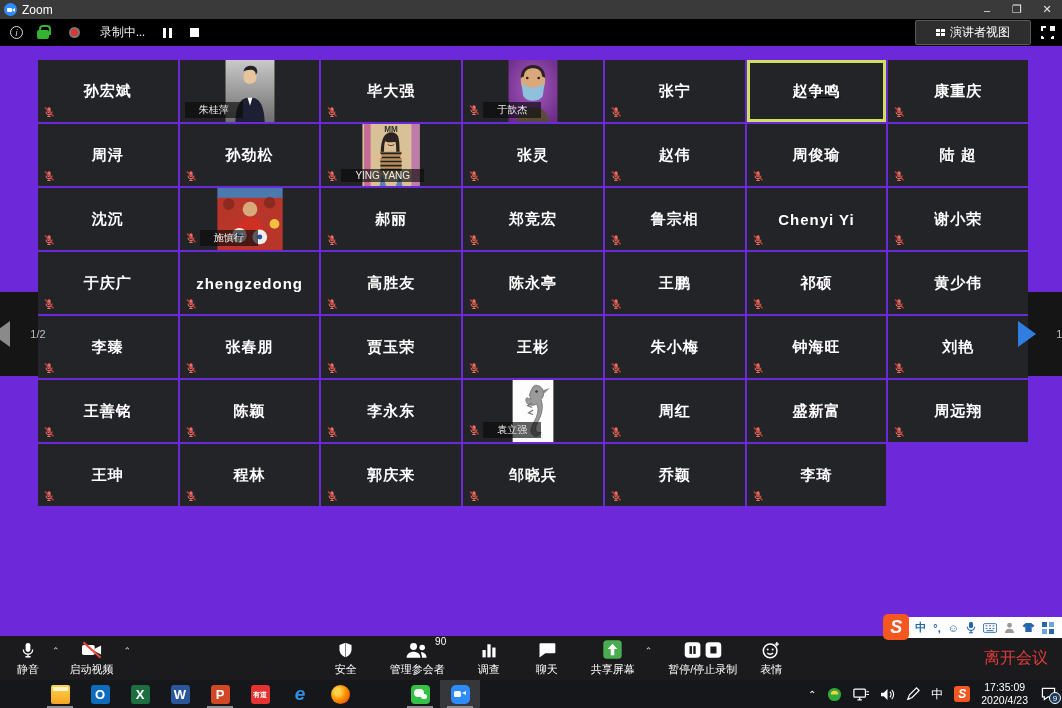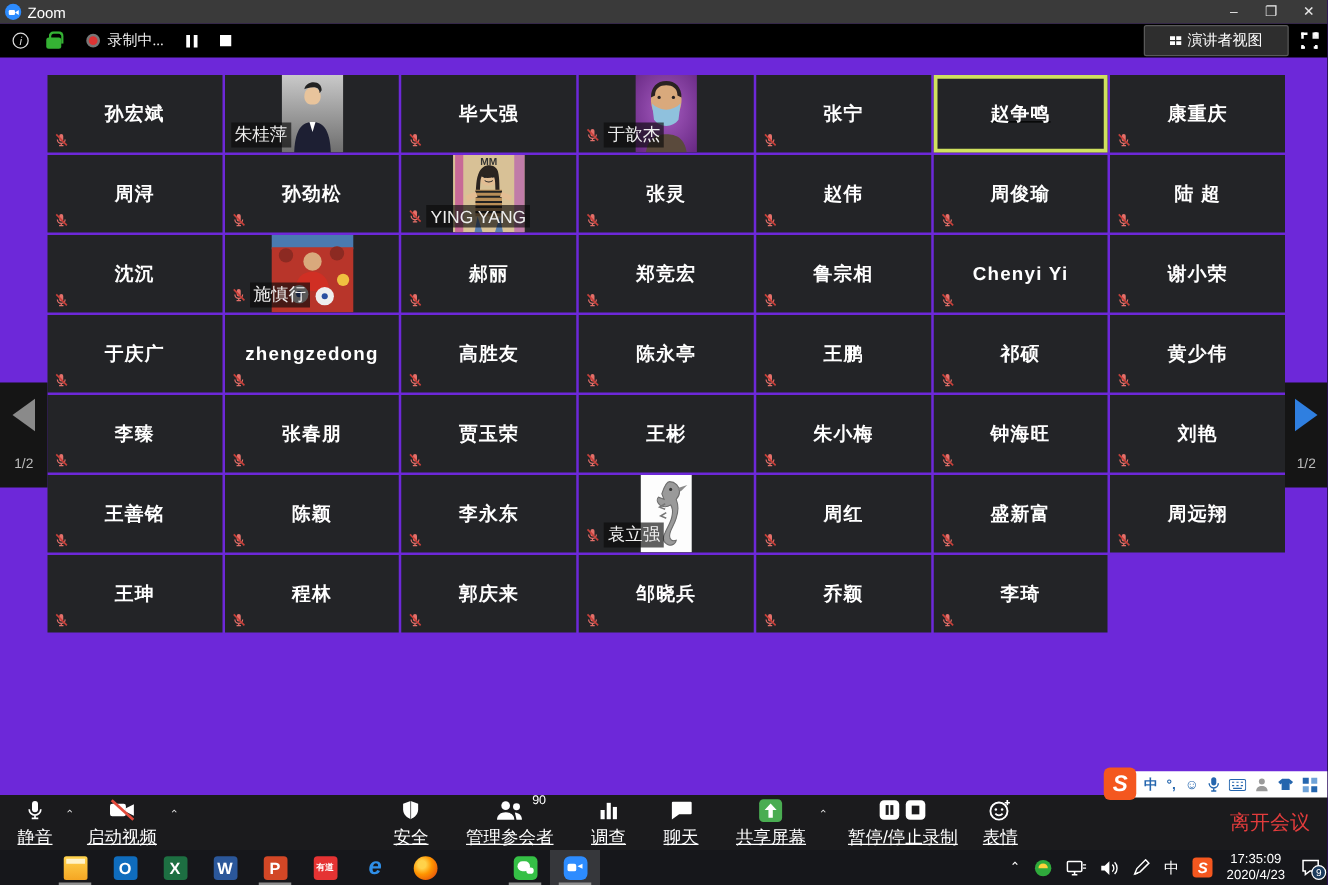--- a/index.html
+++ b/index.html
@@ -18,21 +18,21 @@
   .win-btn { width:30px; height:100%; display:flex; align-items:center; justify-content:center; color:#e8e8e8; font-size:11px; }
 
   
   .statusbar { position:absolute; top:19px; left:0; right:0; height:27px; background:#000;
     display:flex; align-items:center; color:#eee; font-size:12px; }
   .info-ic { width:13px; height:13px; border:1.4px solid #ddd; border-radius:50%; margin-left:10px;
     display:flex; align-items:center; justify-content:center; font-size:9px; font-style:italic; color:#ddd; }
   .lock-ic { width:12px; height:9px; background:#35b234; border-radius:2px; position:relative; margin-left:14px; margin-top:4px; }
   .lock-ic:before { content:""; position:absolute; left:2px; top:-5px; width:8px; height:8px; border:2px solid #35b234; border-bottom:none; border-radius:4px 4px 0 0; }
   .rec-dot { width:11px; height:11px; border-radius:50%; background:#d33; border:2px solid #777; margin-left:20px; }
-  .rec-label { margin-left:6px;font-family:Liberation Serif, serif; }
+  .rec-label { margin-left:20px;font-family:Liberation Serif, serif; }
   .pause-ic { display:inline-flex; gap:3px; margin-left:18px; }
   .pause-ic i { width:3px; height:10px; background:#fff; }
   .stop-ic { width:9px; height:9px; background:#fff; margin-left:18px; }
   .spk-btn { margin-left:auto; display:flex; align-items:center; gap:5px; background:#2e2e2e; border:1px solid #595959;
     padding:3px 20px; border-radius:2px; color:#fff; }
   .grid-ic { display:grid; grid-template-columns:4px 4px; grid-template-rows:3px 3px; gap:1px; }
   .grid-ic i { background:#fff; }
   .fs-ic { width:13px; height:13px; position:relative; margin:0 8px 0 10px; }
   .fs-ic:before,.fs-ic:after { content:""; position:absolute; width:3px; height:3px; }
   .fs-ic:before { left:0; top:0; border-left:2px solid #fff; border-top:2px solid #fff; box-shadow:9px 0 0 -0px; }
@@ -40,36 +40,36 @@
   .fs-ic .bl { left:0; bottom:0; border-left:2px solid #fff; border-bottom:2px solid #fff; position:absolute; width:3px; height:3px; }
   .fs-ic .br { right:0; bottom:0; border-right:2px solid #fff; border-bottom:2px solid #fff; position:absolute; width:3px; height:3px; }
 
   
   .grid { position:absolute; left:38px; top:60px; width:990px; height:446px;
     display:grid; grid-template-columns:repeat(7,1fr); grid-template-rows:repeat(7,1fr); gap:2px;border-radius:11px; }
   .tile { background:#232427; position:relative; display:flex; align-items:center; justify-content:center; overflow:hidden; }
   .tile .pname { color:#fff; font-weight:bold; font-size:15px; letter-spacing:1px; }
   .tile.active { outline:3px solid #cfe05e; outline-offset:-3px; z-index:2;text-decoration:underline; }
   .badge { position:absolute; left:5px; bottom:4px; display:flex; align-items:center; gap:3px; z-index:3; }
-  .badge .chip { background:rgba(10,10,10,.65); color:#eee; font-size:14px; padding:1px 3px; }
+  .badge .chip { background:rgba(10,10,10,.65); color:#eee; font-size:10px; padding:1px 14px; }
   .avatar { height:100%; display:block; }
 
   
-  .nav-strip { position:absolute; top:306px; height:84px; background:#151515; z-index:4; display:flex; flex-direction:column; align-items:center; justify-content:center; gap:20px; }
+  .nav-strip { position:absolute; top:292px; height:84px; background:#151515; z-index:4; display:flex; flex-direction:row; align-items:center; justify-content:center; gap:20px; }
   .nav-left { left:0; width:38px; }
   .nav-right { right:0; width:34px; }
   .tri-left { width:0; height:0; border-top:13px solid transparent; border-bottom:13px solid transparent; border-right:18px solid #8a8a8a; }
   .tri-right { width:0; height:0; border-top:13px solid transparent; border-bottom:13px solid transparent; border-left:18px solid #2f7fe0; }
   .pageno { color:#bbb; font-size:11px; }
 
   
   .toolbar { position:absolute; left:0; right:0; bottom:28px; height:44px; background:#1b1b1d;
     display:flex; align-items:center; color:#fff; }
   .tb-item { display:flex; flex-direction:column; align-items:center; justify-content:center; padding:2px 8px; min-width:44px; }
-  .tb-item .lbl { font-size:14px; margin-top:2px; white-space:nowrap;text-decoration:underline; }
+  .tb-item .lbl { font-size:11px; margin-top:2px; white-space:nowrap; }
   .tb-ic { height:21px; display:flex; align-items:center; justify-content:center; position:relative; }
   .chev { color:#ddd; font-size:9px; padding:0 2px; margin-bottom:14px; }
   .tb-left { display:flex; align-items:center; padding-left:6px; }
   .tb-center { display:flex; align-items:center; margin:0 auto; }
   .count-badge { position:absolute; top:-3px; right:-16px; font-size:10px; color:#fff; }
   .leave { color:#e23c3c; font-size:16px; margin-right:14px; white-space:nowrap; }
 
   
   .sogou { position:absolute; right:0; bottom:70px; height:21px; background:#fff; border-radius:3px 0 0 3px;
     display:flex; align-items:center; gap:7px; padding:0 8px 0 30px; z-index:6; }

